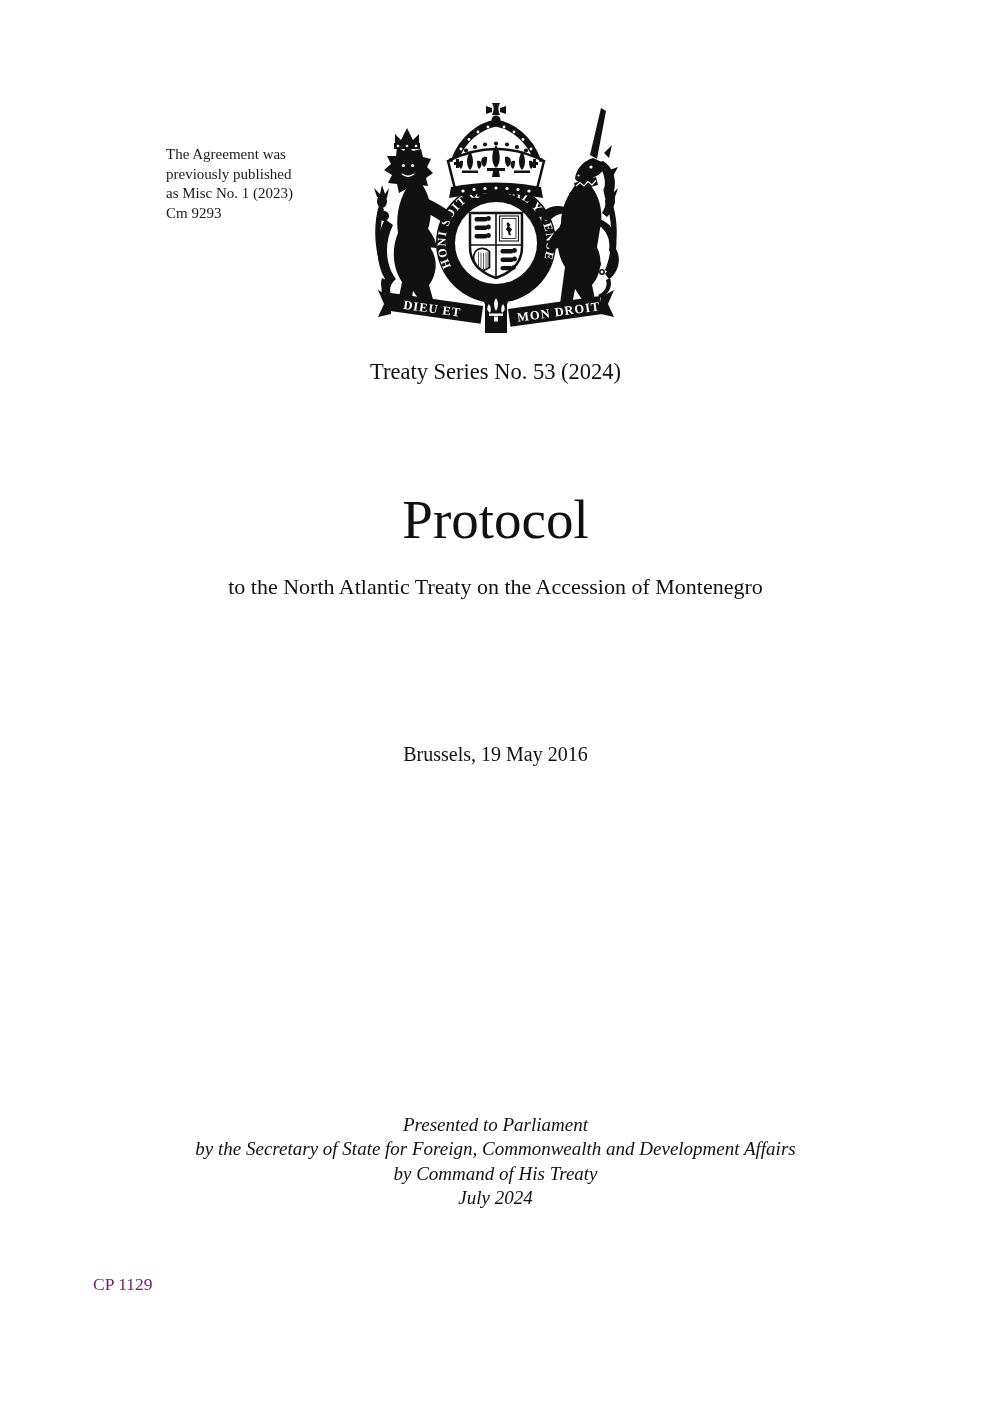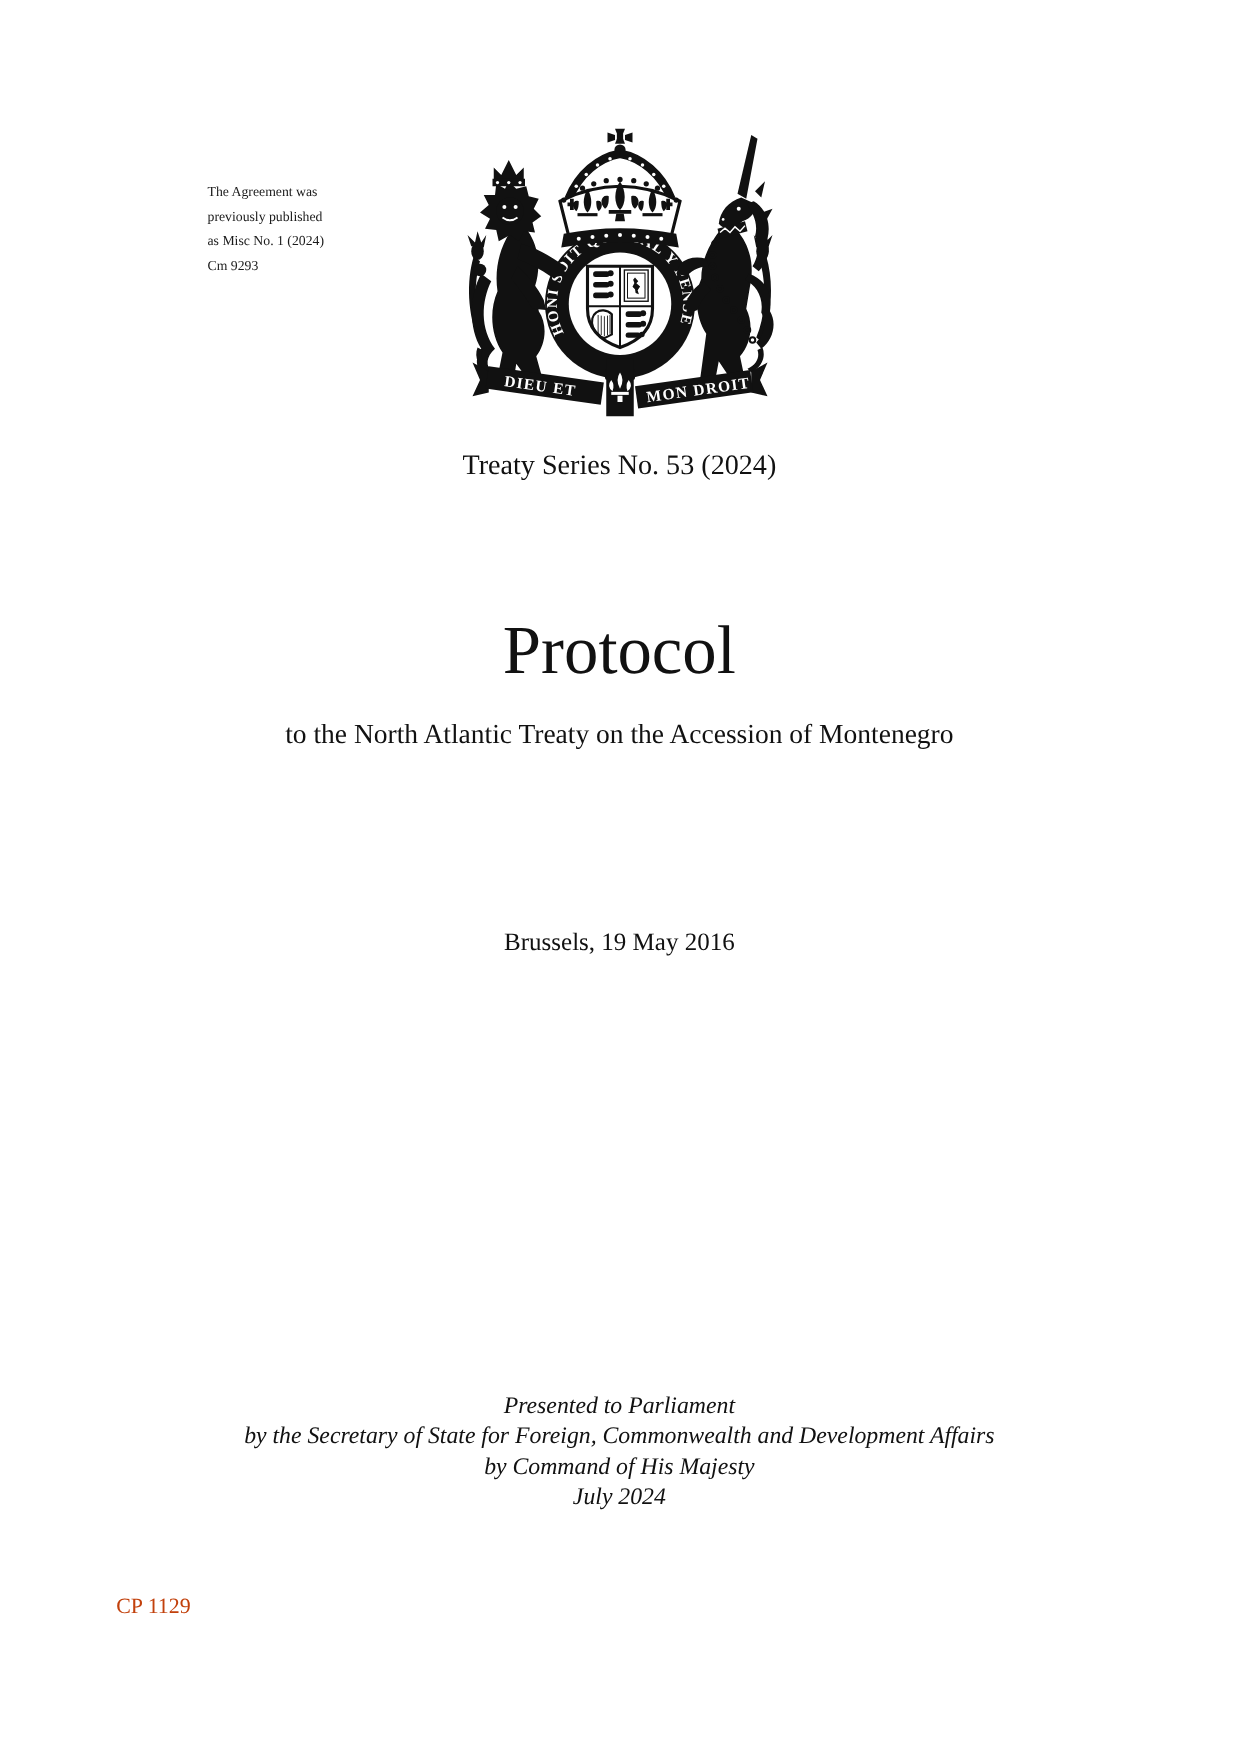--- a/index.html
+++ b/index.html
@@ -10,21 +10,21 @@
     margin: 0 auto;
     background: #ffffff;
     color: #111111;
     font-family: "Liberation Serif", "DejaVu Serif", serif;
     overflow: hidden;
   }
   .annotation {
     position: absolute;
     left: 166px;
     top: 145px;
-    font-size: 11px;
+    font-size: 15px;
     line-height: 19.5px;
     color: #1a1a1a;
   }
   .arms-wrap {
     position: absolute;
     left: 50%;
     top: 101px;
     transform: translateX(-50%);
     width: 250px;
     height: 240px;
@@ -45,21 +45,21 @@
     top: 1113px;
     font-style: italic;
     font-size: 19px;
     line-height: 24.3px;
   }
   .paper-number {
     position: absolute;
     left: 93px;
     top: 1274px;
     font-size: 17.5px;
-    color: #c2410c;
+    color: #701a75;
   }
   .garter-motto-text {
     font-family: "Liberation Serif", serif;
     font-weight: bold;
     font-size: 12px;
     letter-spacing: 1.1px;
     fill: #ffffff;
   }
   .banner-motto-text {
     font-family: "Liberation Serif", serif;
@@ -70,21 +70,21 @@
   }
 </style>
 </head>
 <body>
 
 <div class="page">
 
   <div class="annotation">
     <div>The Agreement was</div>
     <div>previously published</div>
-    <div>as Misc No. 1 (2024)</div>
+    <div>as Misc No. 1 (2023)</div>
     <div>Cm 9293</div>
   </div>
 
   <div class="arms-wrap">
     <svg viewBox="0 0 250 240" width="250" height="240">
       <g fill="#111111" stroke="none">
 
         <g>
           <path d="M8,104 C2,124 3,150 12,172 L16,169 C8,150 8,126 13,108 Z"></path>
           <ellipse cx="11" cy="100" rx="5" ry="7"></ellipse>
@@ -285,19 +285,19 @@
   <div class="centered main-title">Protocol</div>
 
   <div class="centered subtitle-line">to the North Atlantic Treaty on the Accession of Montenegro</div>
 
   <div class="centered place-date">Brussels, 19 May 2016</div>
 
 
   <div class="centered presented">
     <div>Presented to Parliament</div>
     <div>by the Secretary of State for Foreign, Commonwealth and Development Affairs</div>
-    <div>by Command of His Majesty</div>
+    <div>by Command of His Treaty</div>
     <div>July 2024</div>
   </div>
 
   <div class="paper-number">CP 1129</div>
 
 </div>
 
 </body></html>

